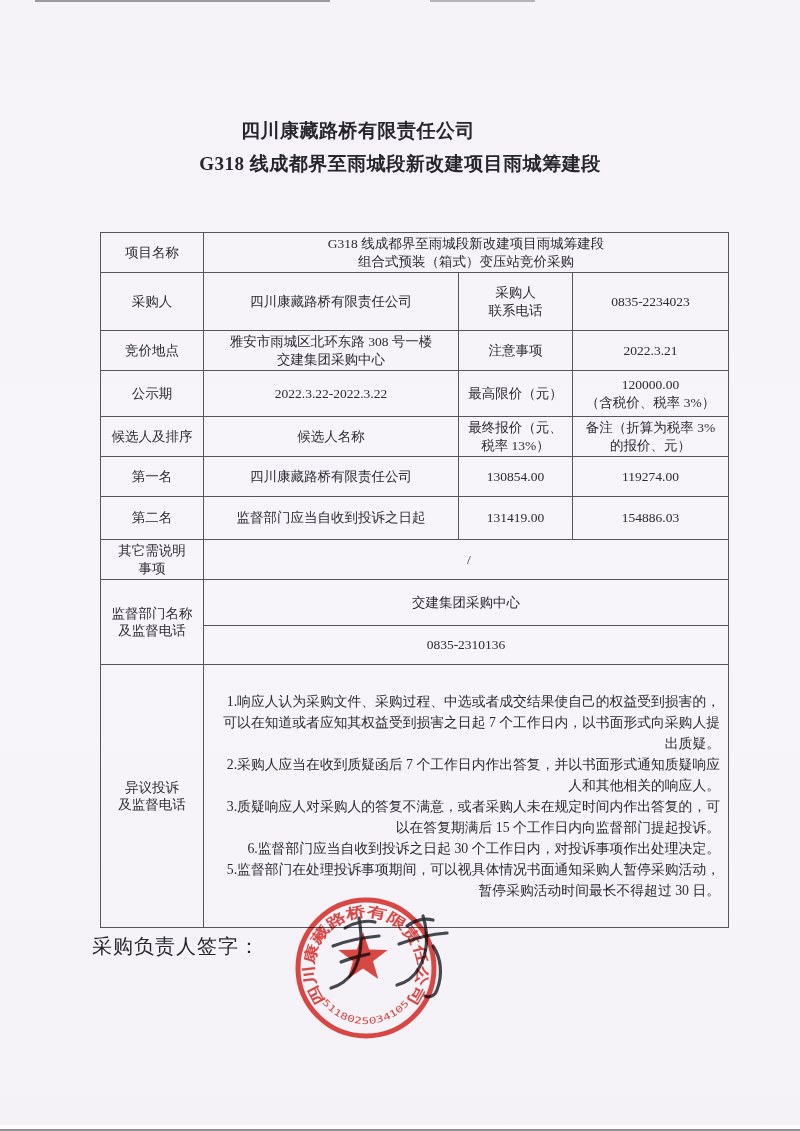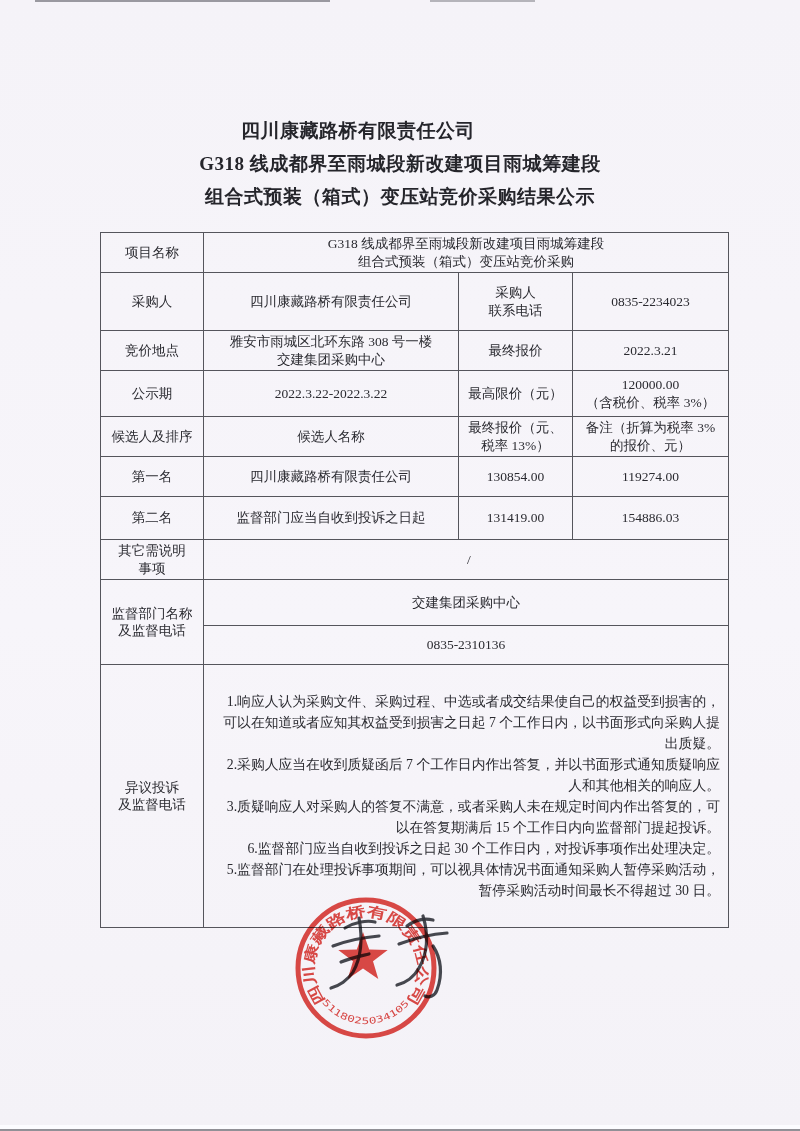--- a/index.html
+++ b/index.html
@@ -49,21 +49,20 @@
 <div class="page">
 
   <div class="edge edge-top-a"></div>
   <div class="edge edge-top-b"></div>
   <div class="edge-bottom-light"></div>
   <div class="edge edge-bottom"></div>
 
   <div class="titles">
     <div class="t1">四川康藏路桥有限责任公司</div>
     <div>G318 线成都界至雨城段新改建项目雨城筹建段</div>
-    <div>组合式预装（箱式）变压站竞价采购结果公示</div>
   </div>
 
   <table class="doc-table">
     <colgroup>
       <col style="width:103px">
         <col style="width:255px">
         <col style="width:114px">
         <col style="width:156px">
     </colgroup>
     <tbody>
@@ -76,21 +75,21 @@
         <td>采购人</td>
         <td>四川康藏路桥有限责任公司</td>
         <td class="pre">采购人
 联系电话</td>
         <td>0835-2234023</td>
       </tr>
       <tr class="r3">
         <td>竞价地点</td>
         <td class="pre">雅安市雨城区北环东路 308 号一楼
 交建集团采购中心</td>
-        <td>最终报价</td>
+        <td>注意事项</td>
         <td>2022.3.21</td>
       </tr>
       <tr class="r4">
         <td>公示期</td>
         <td>2022.3.22-2022.3.22</td>
         <td>最高限价（元）</td>
         <td class="pre">120000.00
 （含税价、税率 3%）</td>
       </tr>
       <tr class="r5">
@@ -133,20 +132,21 @@
           <div class="item">1.响应人认为采购文件、采购过程、中选或者成交结果使自己的权益受到损害的，可以在知道或者应知其权益受到损害之日起 7 个工作日内，以书面形式向采购人提出质疑。</div>
           <div class="item">2.采购人应当在收到质疑函后 7 个工作日内作出答复，并以书面形式通知质疑响应人和其他相关的响应人。</div>
           <div class="item">3.质疑响应人对采购人的答复不满意，或者采购人未在规定时间内作出答复的，可以在答复期满后 15 个工作日内向监督部门提起投诉。</div>
           <div class="item">6.监督部门应当自收到投诉之日起 30 个工作日内，对投诉事项作出处理决定。</div>
           <div class="item">5.监督部门在处理投诉事项期间，可以视具体情况书面通知采购人暂停采购活动，暂停采购活动时间最长不得超过 30 日。</div>
         </td>
       </tr>
     </tbody>
   </table>
 
+  <div class="sign-label">采购负责人签字：</div>
 
   <svg class="stamp" width="150" height="150" viewBox="0 0 150 150">
     <circle cx="75" cy="75" r="68" fill="none" stroke-width="5" stroke="#df413d"></circle>
     <polygon points="72,39 78.2,56.5 96.7,57 82,68.2 87.3,86 72,75.5 56.7,86 62,68.2 47.3,57 65.8,56.5" fill="#df413d"></polygon>
     <path id="arcTop" d="M 34.7 108.3 A 52 52 0 1 1 115.3 108.3" fill="none"></path>
     <path id="arcBot" d="M 29.1 107.1 A 56 56 0 0 0 120.9 107.1" fill="none"></path>
     <text font-size="14" font-weight="bold" fill="#df413d">
       <textPath href="#arcTop" startOffset="0" textLength="235" lengthAdjust="spacingAndGlyphs">四川康藏路桥有限责任公司</textPath>
     </text>
     <text font-size="9" font-family="DejaVu Sans Mono, monospace" fill="#df413d">

